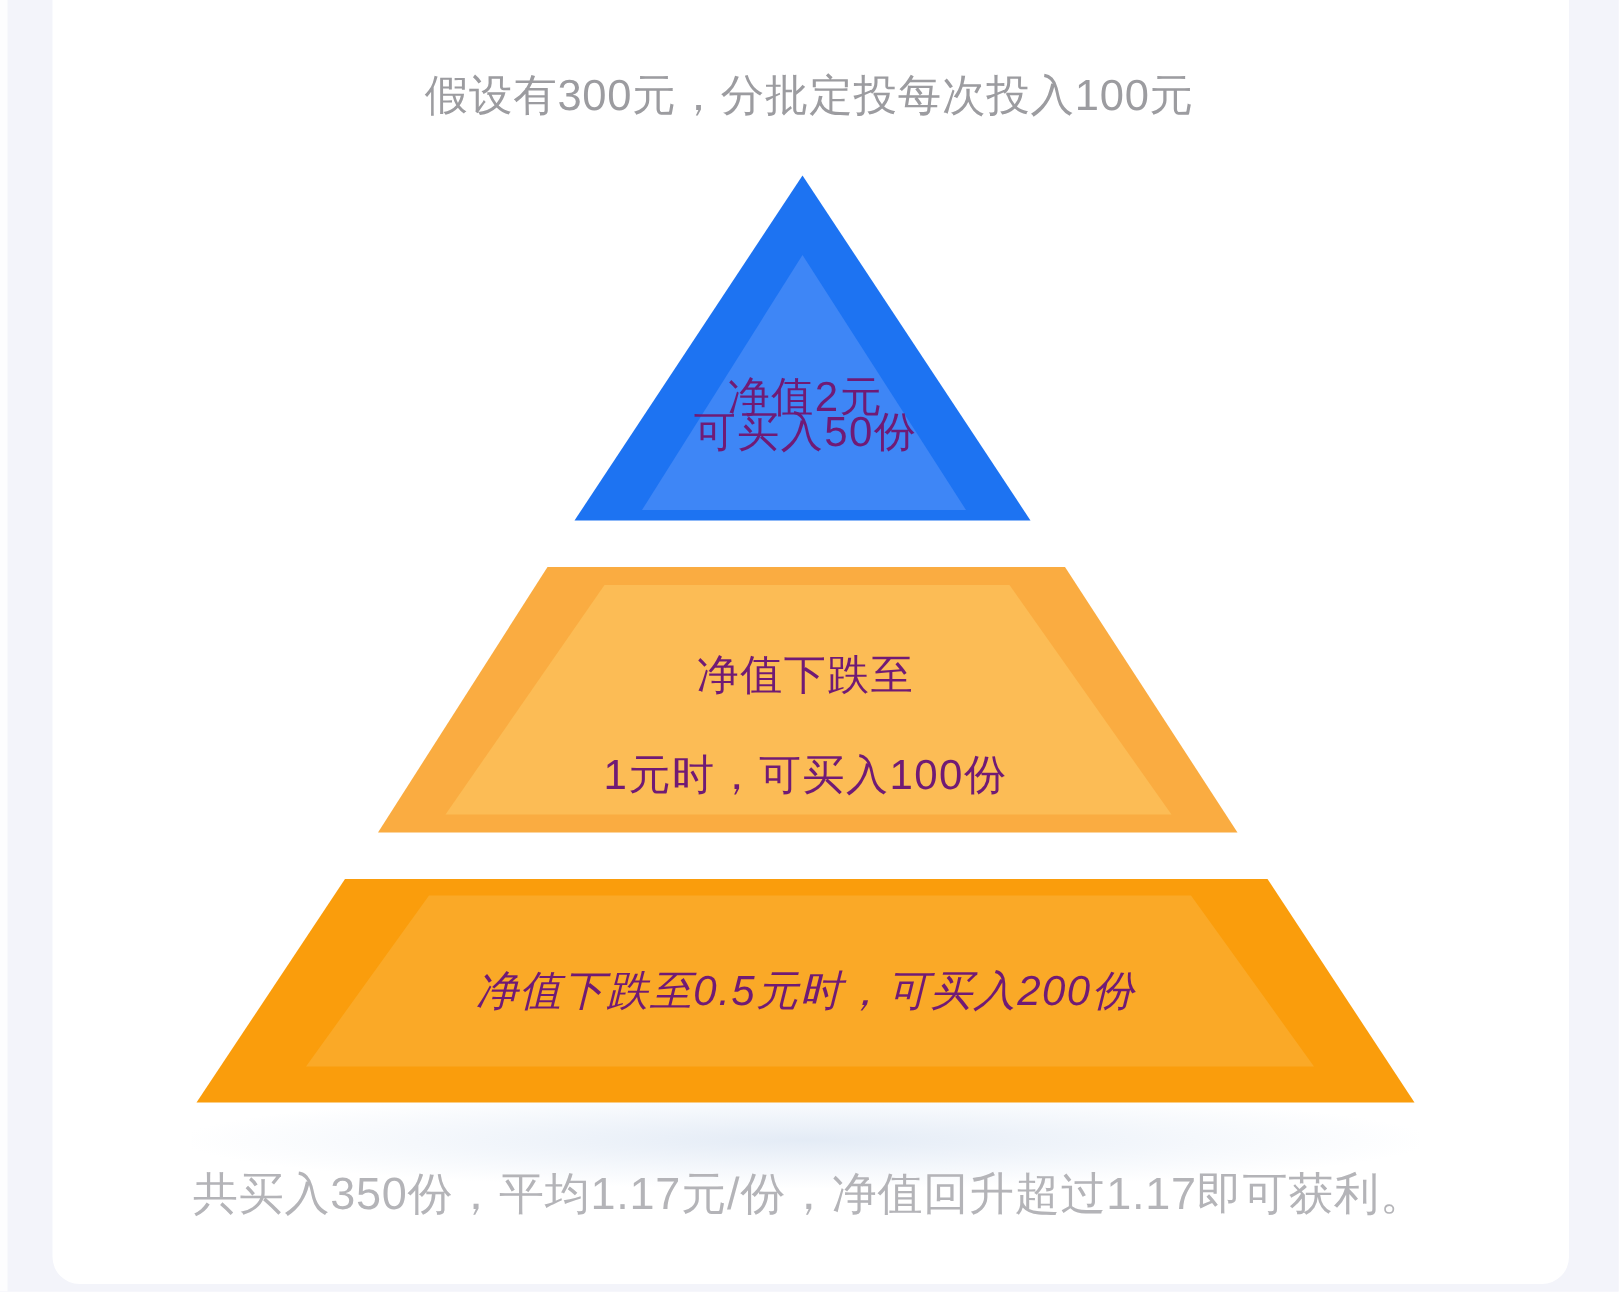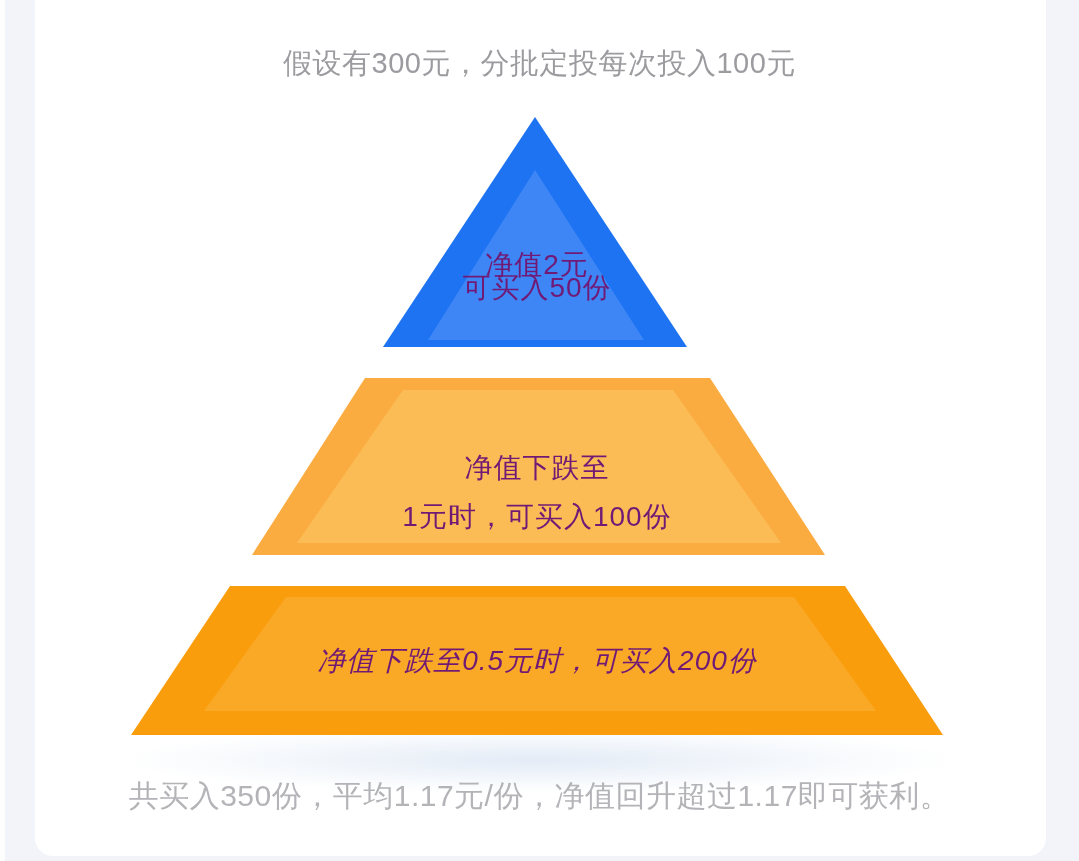--- a/index.html
+++ b/index.html
@@ -57,21 +57,21 @@
     transform: translateX(-50%);
     color: #701a75;
     font-size: 28px;
     font-weight: 500;
     letter-spacing: 1px;
     white-space: nowrap;
     text-align: center;
   }
   .t1-l1 { top: 246px; }
   .t1-l2 { top: 269px; }
-  .t2-l1 { top: 431px; margin-top: 18px; }
+  .t2-l1 { top: 431px; }
   .t2-l2 { top: 498px; }
   .t3-l1 { top: 642px; font-style: italic; }
   .footer-note {
     position: absolute;
     top: 776px;
     left: 0;
     width: 1079px;
     text-align: center;
     font-size: 30px;
     letter-spacing: 0.5px;

